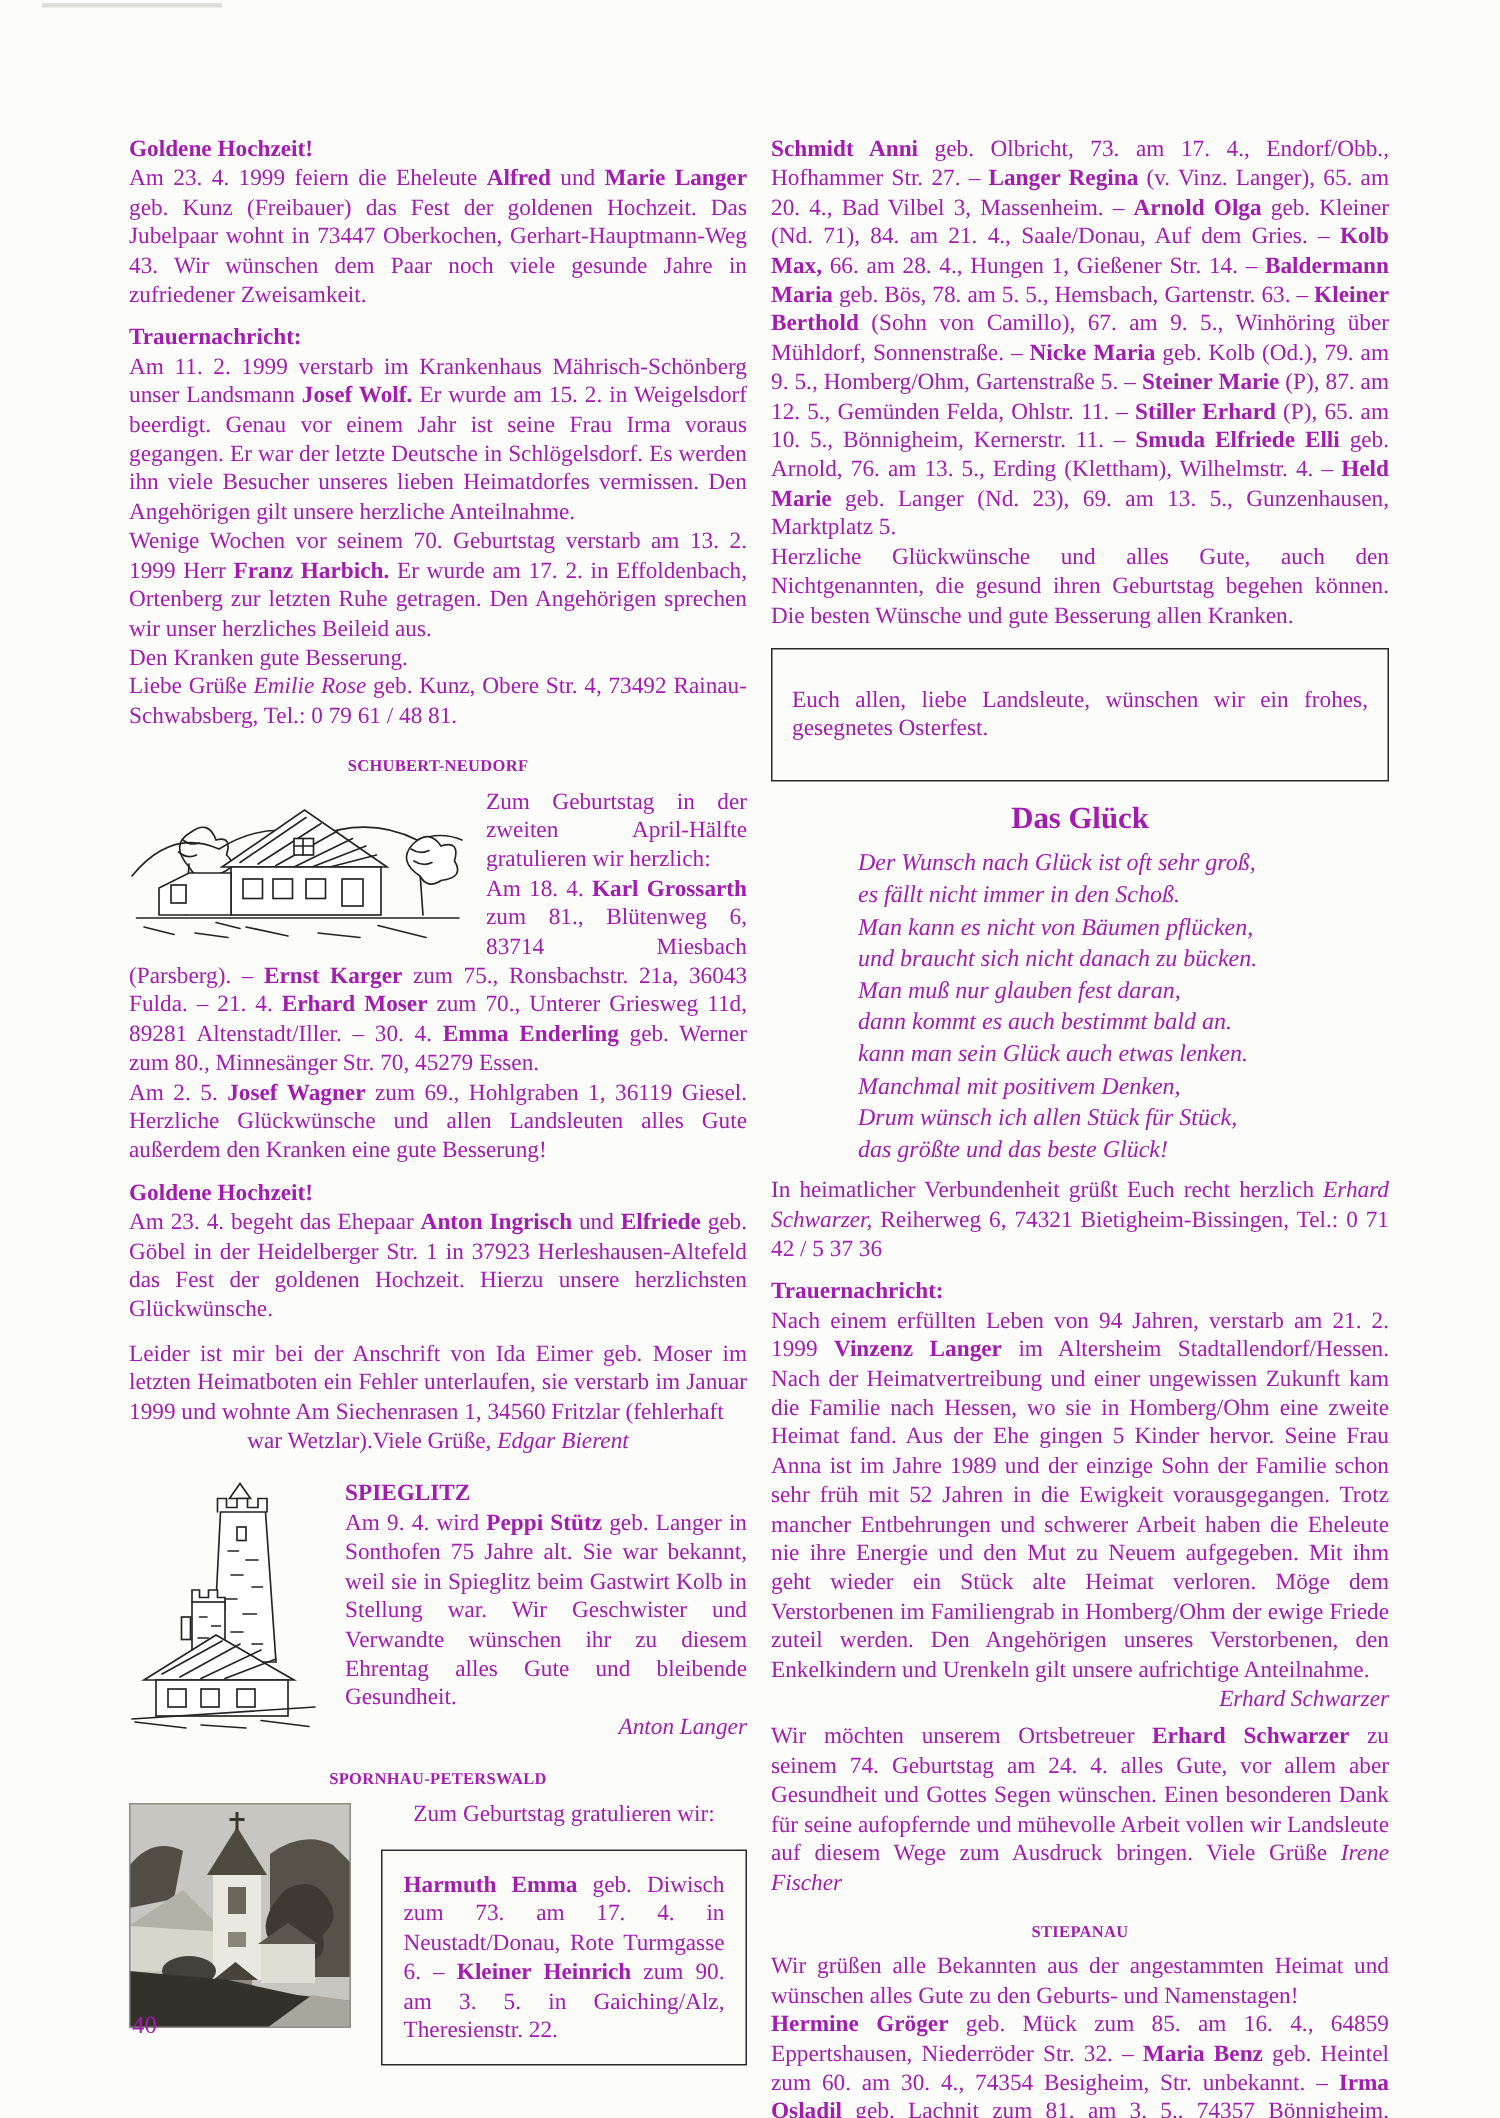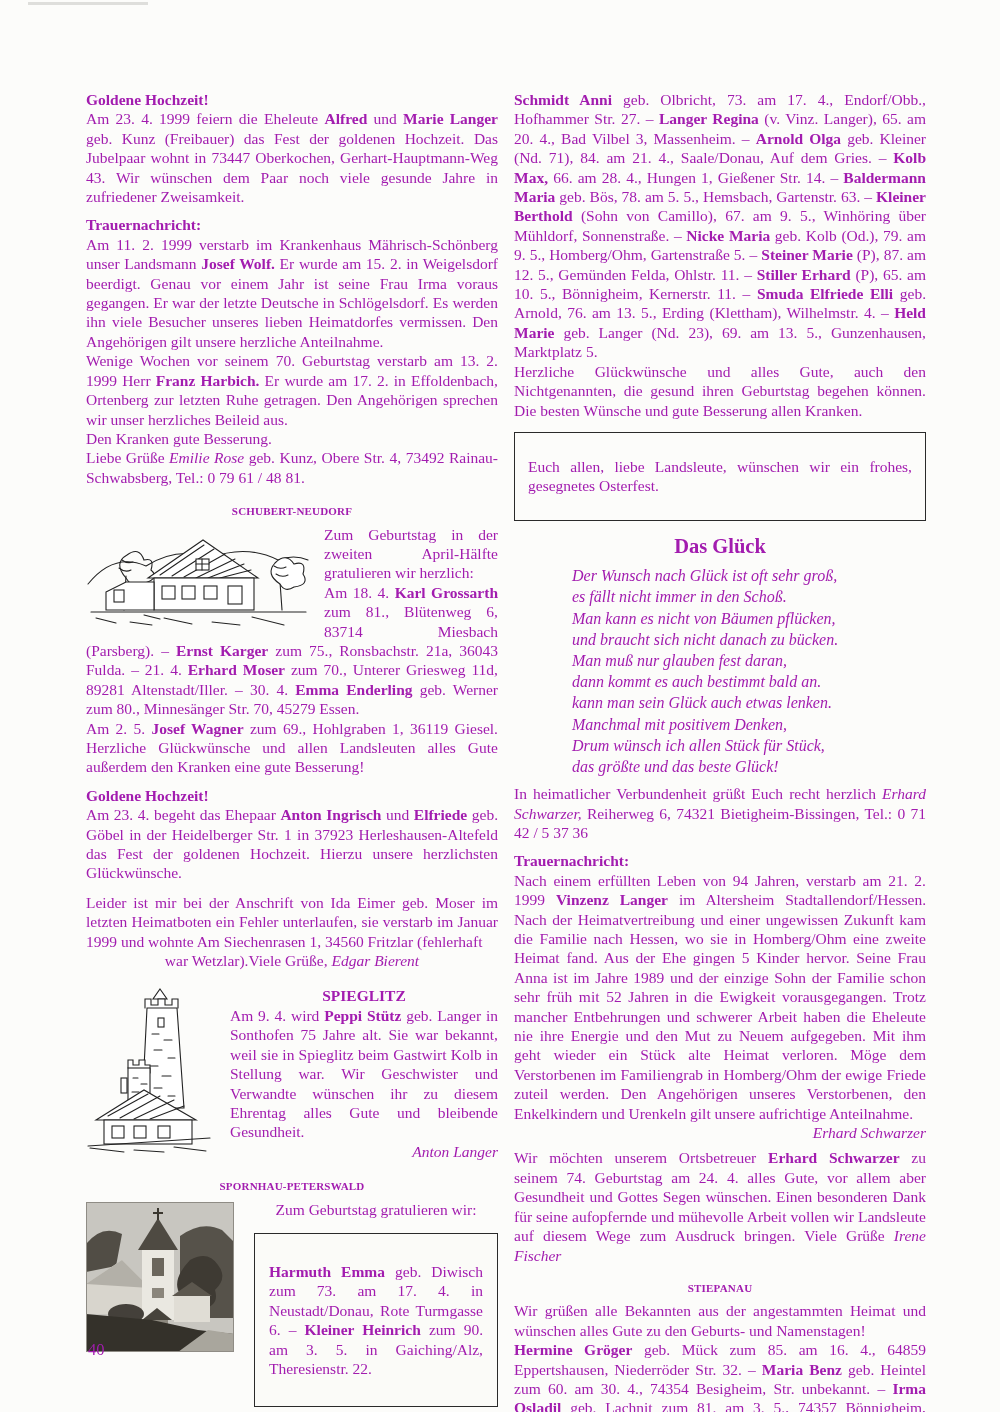--- a/index.html
+++ b/index.html
@@ -25,21 +25,21 @@
   .b{font-weight:bold;}
   .i{font-style:italic;}
   .flow{display:flow-root;}
   .img-left{float:left;}
   .farmhouse{margin:5px 14px 2px 0;}
   .tower{margin:2px 18px 0 0;}
   .churchphoto{margin:2px 20px 4px 0;}
   .sig-right{text-align:right;font-style:italic;}
   .endrow{display:flex;justify-content:center;align-items:baseline;}
   .easter-box{border:1.5px solid #2a2a2a;padding:24px 13px;margin:12px 0 2px;}
-  .info-box{border:1.5px solid #2a2a2a;padding:28px 14px;margin-top:14px;display:flow-root;background:#fbfbf8;}
+  .info-box{border:1.5px solid #2a2a2a;padding:13px 14px;margin-top:14px;display:flow-root;background:#fbfbf8;}
   .glueck-head{font-size:20.5px;font-weight:bold;text-align:center;margin:16px 0 9px;}
   .poem{font-style:italic;font-size:16px;line-height:21.2px;margin:0 0 7px 58px;text-align:left;}
   .pagenum{position:absolute;left:88px;top:1340px;font-size:16.5px;}
   svg{display:block;}
 </style>
 </head>
 <body>
 
 <div class="page">
   <div class="scan-mark"></div>
@@ -109,21 +109,21 @@
           <rect x="35" y="92" width="6" height="15" fill="#ffffff"></rect>
           <polygon points="10,134 58,104 110,134" fill="#ffffff"></polygon>
           <path d="M22,130 L62,108 M34,132 L74,110 M48,133 L88,114 M64,133 L98,120"></path>
           <rect x="18" y="134" width="88" height="24" fill="#ffffff"></rect>
           <rect x="26" y="140" width="12" height="12"></rect>
           <rect x="48" y="140" width="12" height="12"></rect>
           <rect x="72" y="140" width="12" height="12"></rect>
           <path d="M4,162 l34,4 M48,164 l30,2 M88,161 l32,4 M2,160 L124,152"></path>
         </g>
       </svg>
-      <p class="head" style="text-align:center;margin-top:2px;">SPIEGLITZ</p>
+      <p class="head" style="text-align:left;margin-top:2px;">SPIEGLITZ</p>
       <p class="p"><span>Am 9. 4. wird </span><span class="b">Peppi Stütz</span><span> geb. Langer in Sonthofen 75 Jahre alt. Sie war bekannt, weil sie in Spieglitz beim Gastwirt Kolb in Stellung war. Wir Geschwister und Verwandte wünschen ihr zu diesem Ehrentag alles Gute und bleibende Gesundheit.</span></p>
       <p class="p sig-right">Anton Langer</p>
     </div>
 
     <p class="sec-head" style="margin-top:16px;">SPORNHAU-PETERSWALD</p>
     <div class="flow">
       <svg class="img-left churchphoto" width="148" height="150" viewBox="0 0 148 150">
         <rect width="148" height="150" fill="#c8c6c0"></rect>
         <path d="M94,34 q22,-16 42,-6 l12,12 v76 h-54 z" fill="#56524a"></path>
         <path d="M0,42 q16,-20 36,-10 l-6,32 -30,6 z" fill="#514d45"></path>

